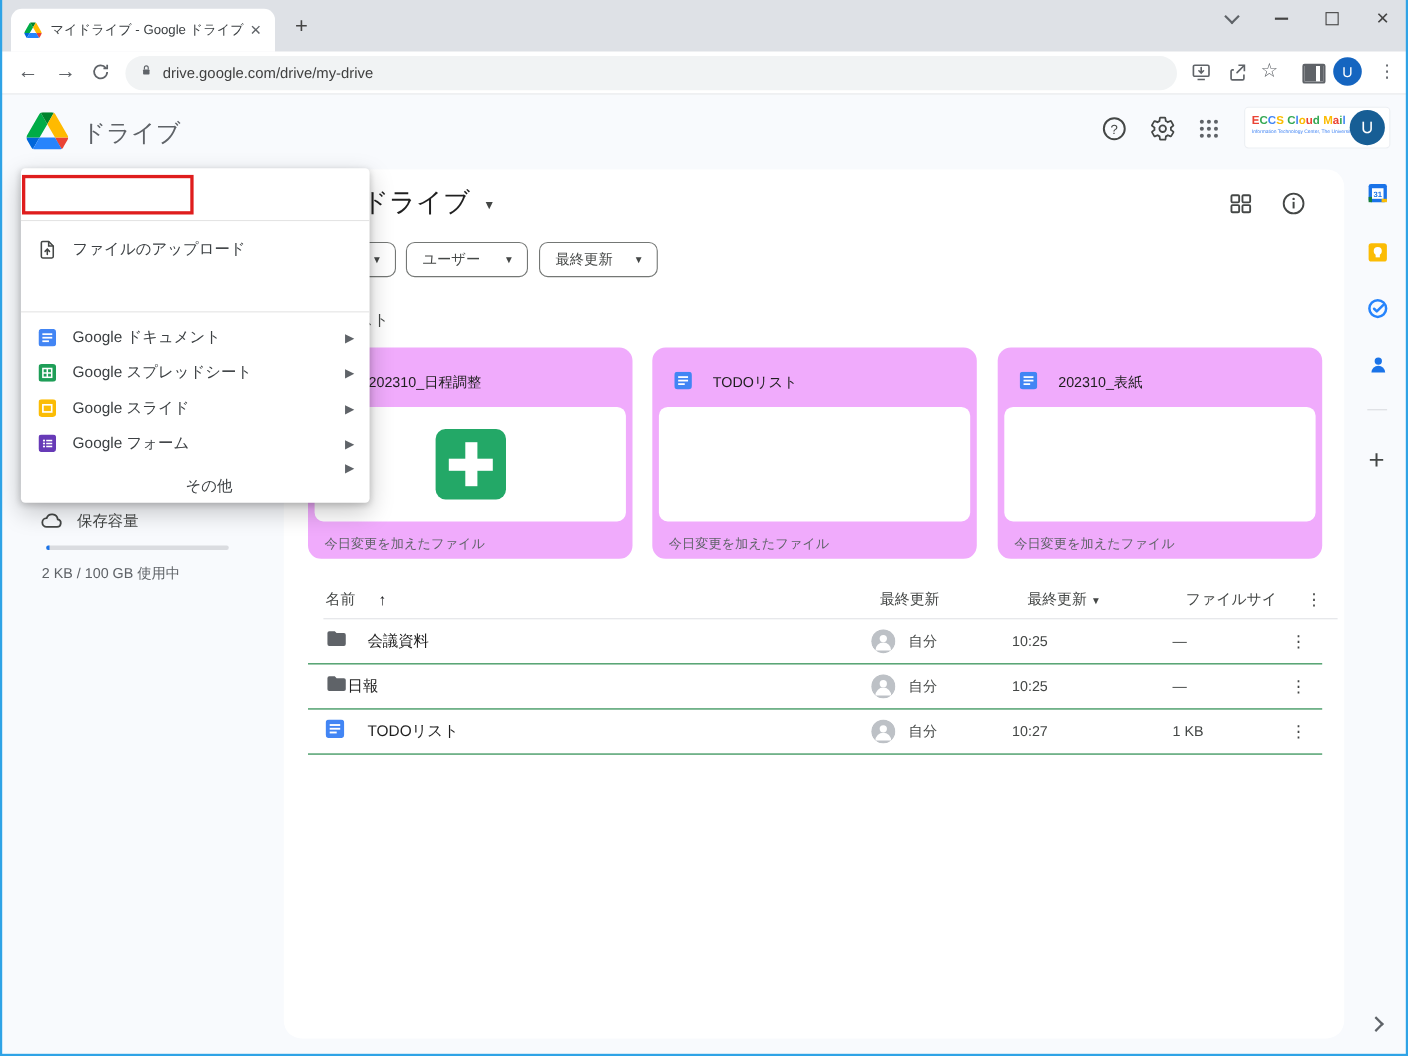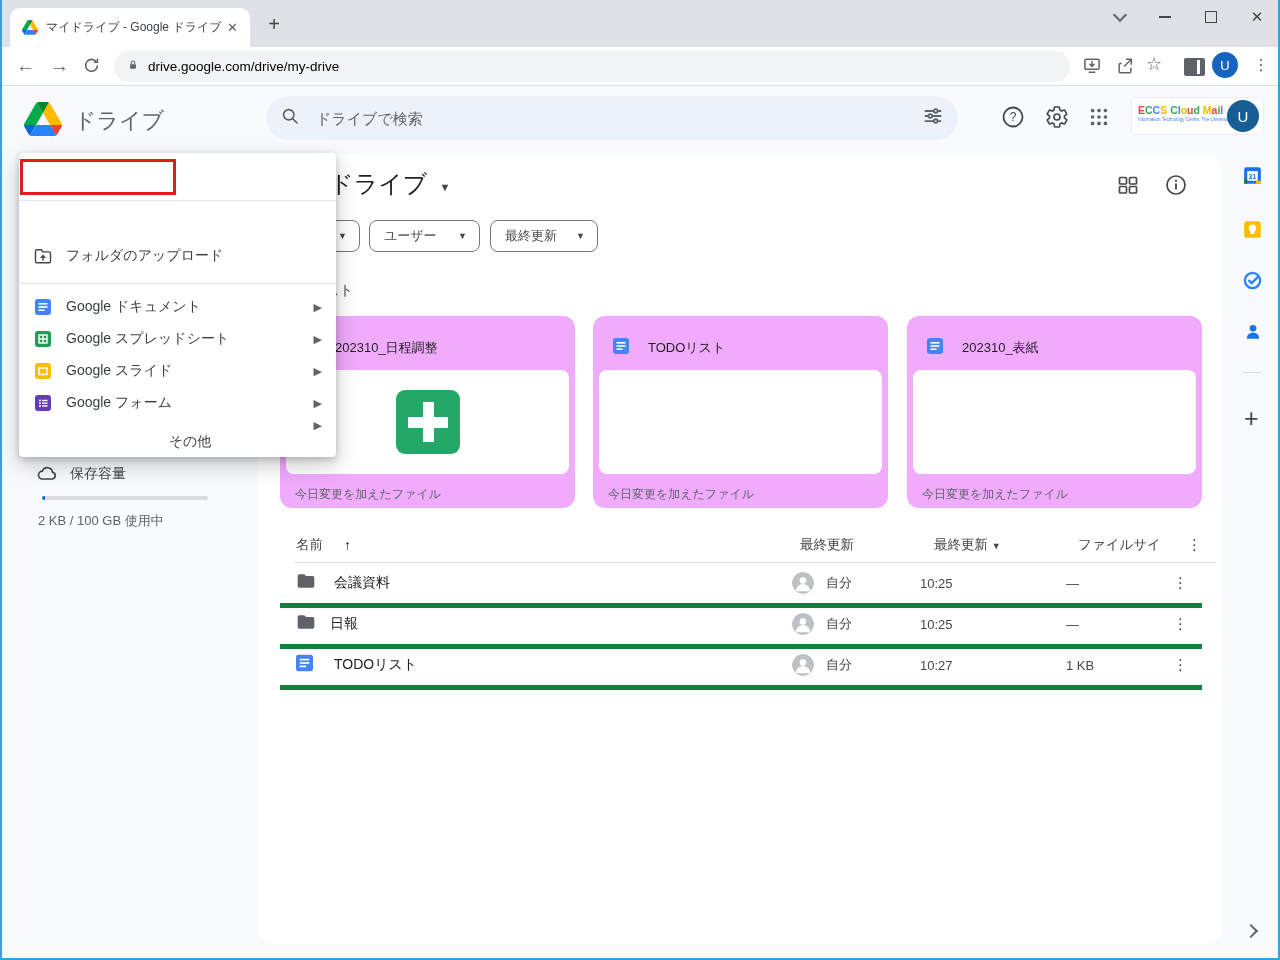--- a/index.html
+++ b/index.html
@@ -16,21 +16,21 @@
   .newtab{position:absolute;left:262px;top:12px;font-size:20px;color:#444;width:24px;height:24px;text-align:center;line-height:24px;}
   .winbtn{position:absolute;top:4px;height:26px;display:flex;align-items:center;justify-content:center;width:30px;color:#444;}
   .chev-down{width:8px;height:8px;border-right:2px solid #5f6368;border-bottom:2px solid #5f6368;transform:rotate(45deg);margin-top:-4px;}
   .chev-right{width:8px;height:8px;border-top:2px solid #5f6368;border-right:2px solid #5f6368;transform:rotate(45deg);}
   .maxbox{width:10px;height:10px;border:1.5px solid #444;}
   .minline{width:12px;border-top:2px solid #444;}
 
   .toolbar{position:absolute;left:0;top:47px;width:1280px;height:39px;background:#fff;border-bottom:1px solid #dfe1e5;box-sizing:border-box;}
   .navglyph{font-size:19px;color:#5f6368;line-height:1;}
   .urlbar{position:absolute;left:114px;top:4px;width:956px;height:31px;background:#f1f3f4;border-radius:16px;display:flex;align-items:center;padding-left:12px;box-sizing:border-box;}
-  .urltext{font-size:13.5px;color:#000000;margin-left:8px;}
+  .urltext{font-size:13.5px;color:#404040;margin-left:8px;}
 
   
   .app{position:absolute;left:0;top:86px;width:1280px;height:872px;background:#f8fafd;}
   .drive-name{font-size:22px;color:#5f6368;}
   .searchbar{position:absolute;left:266px;top:10px;width:692px;height:44px;border-radius:22px;background:#edf1f9;display:flex;align-items:center;padding:0 14px;box-sizing:border-box;}
   .searchbar input{flex:1;border:none;outline:none;background:transparent;font-size:15px;color:#202124;margin-left:14px;font-family:inherit;}
   .searchbar input::placeholder{color:#5f6368;opacity:1;}
   .hicon{position:absolute;width:24px;height:24px;}
   .eccs-card{position:absolute;left:1131px;top:11px;width:133px;height:38px;background:#fff;border-radius:4px;border:1px solid #eceff3;box-sizing:border-box;}
   .eccs-title{font-size:10.5px;font-weight:bold;letter-spacing:0;line-height:11px;white-space:nowrap;}
@@ -46,21 +46,21 @@
   .chip .caret{font-size:9px;color:#444746;margin-left:8px;}
   .section-label{position:absolute;left:24px;top:128px;font-size:14px;color:#444746;}
   .card{position:absolute;top:162px;width:295px;height:192px;background:#f0abfc;border-radius:12px;}
   .card-title{position:absolute;left:55px;top:23px;font-size:13px;color:#1f1f1f;white-space:nowrap;}
   .card-preview{position:absolute;left:6px;top:54px;width:283px;height:104px;background:#fff;border-radius:8px;overflow:hidden;}
   .card-footer{position:absolute;left:15px;top:170px;font-size:12px;color:#5f6368;}
   .sheets-big{position:absolute;left:110px;top:20px;width:64px;height:64px;background:#23a867;border-radius:9px;}
   .sheets-big i{position:absolute;background:#fff;display:block;}
 
   .thead{position:absolute;left:36px;top:374px;width:922px;height:34px;border-bottom:1px solid #e1e3e6;font-size:13.5px;color:#444746;}
-  .trow{position:absolute;left:22px;width:922px;height:41px;border-bottom:5px solid #15803d;}
+  .trow{position:absolute;left:22px;width:922px;height:41px;border-bottom:1px solid #15803d;}
   .cell{position:absolute;top:50%;transform:translateY(-50%);white-space:nowrap;}
   .fname{font-size:14px;color:#1f1f1f;}
   .fmeta{font-size:13px;color:#444746;}
   .dots{font-size:15px;color:#444746;letter-spacing:0;}
   .owner-avatar{width:22px;height:22px;border-radius:50%;overflow:hidden;}
 
   
   .side-divider{position:absolute;left:1243px;width:18px;height:1px;background:#dadce0;}
 
   
@@ -153,37 +153,20 @@
           <path fill="#0066da" d="m6.6 66.85 3.85 6.65c.8 1.4 1.95 2.5 3.3 3.3l13.75-23.8h-27.5c0 1.55.4 3.1 1.2 4.5z"></path>
           <path fill="#00ac47" d="m43.65 25-13.75-23.8c-1.35.8-2.5 1.9-3.3 3.3l-25.4 44a9.06 9.06 0 0 0-1.2 4.5h27.5z"></path>
           <path fill="#ea4335" d="m73.55 76.8c1.35-.8 2.5-1.9 3.3-3.3l1.6-2.75 7.65-13.25c.8-1.4 1.2-2.95 1.2-4.5h-27.5l5.85 11.5z"></path>
           <path fill="#00832d" d="m43.65 25 13.75-23.8c-1.35-.8-2.9-1.2-4.5-1.2h-18.5c-1.6 0-3.15.45-4.5 1.2z"></path>
           <path fill="#2684fc" d="m59.8 53h-32.3l-13.75 23.8c1.35.8 2.9 1.2 4.5 1.2h50.8c1.6 0 3.15-.45 4.5-1.2z"></path>
           <path fill="#ffba00" d="m73.4 26.5-12.7-22c-.8-1.4-1.95-2.5-3.3-3.3l-13.75 23.8 16.15 28h27.45c0-1.55-.4-3.1-1.2-4.5z"></path>
         </svg>
     </span>
     <span class="abs drive-name" style="left:74px;top:20px;">ドライブ</span>
 
-    <div class="searchbar">
-      <span>
-        <svg viewBox="0 0 24 24" width="20" height="20" fill="none" stroke="#5f6368" stroke-width="2">
-            <circle cx="10.5" cy="10.5" r="6.2"></circle>
-            <path d="m15.3 15.3 5 5" stroke-linecap="round"></path>
-          </svg>
-      </span>
-      <input type="text" placeholder="ドライブで検索" style="">
-      <span>
-        <svg viewBox="0 0 24 24" width="22" height="22" fill="none" stroke="#5f6368" stroke-width="2">
-            <path d="M3 6.5h10M17.5 6.5H21M3 12h4M11.5 12H21M3 17.5h10M17.5 17.5H21"></path>
-            <circle cx="15" cy="6.5" r="2"></circle>
-            <circle cx="9" cy="12" r="2"></circle>
-            <circle cx="15" cy="17.5" r="2"></circle>
-          </svg>
-      </span>
-    </div>
 
     <span class="hicon" style="left:1001px;top:19px;">
       <svg viewBox="0 0 24 24" width="24" height="24">
           <circle cx="12" cy="12" r="9.5" fill="none" stroke="#444746" stroke-width="1.8"></circle>
           <text x="12" y="16.4" text-anchor="middle" font-size="12" fill="#444746" font-family="inherit">?</text>
         </svg>
     </span>
     <span class="hicon" style="left:1045px;top:19px;">
       <svg viewBox="0 0 24 24" width="24" height="24" fill="none" stroke="#444746" stroke-width="1.6">
           <circle cx="12" cy="12" r="3"></circle>
@@ -334,21 +317,21 @@
         <span class="cell fmeta" style="left:786px;">—</span>
         <span class="cell dots" style="left:893px;">⋮</span>
       </div>
 
       <div class="trow" style="top:449px;">
         <span class="cell" style="left:16px;">
           <svg viewBox="0 0 24 24" width="20" height="20" fill="#5f6368">
               <path d="M10 4H4a2 2 0 0 0-2 2v12a2 2 0 0 0 2 2h16a2 2 0 0 0 2-2V8a2 2 0 0 0-2-2h-8l-2-2z"></path>
             </svg>
         </span>
-        <span class="cell fname" style="left:50px;">日報</span>
+        <span class="cell fname" style="left:36px;">日報</span>
         <span class="cell owner-avatar" style="left:512px;">
           <svg viewBox="0 0 24 24" width="22" height="22">
               <circle cx="12" cy="12" r="12" fill="#bdc1c6"></circle>
               <circle cx="12" cy="9.3" r="3.6" fill="#fff"></circle>
               <path d="M4.2 21a7.8 7.8 0 0 1 15.6 0z" fill="#fff"></path>
             </svg>
         </span>
         <span class="cell fmeta" style="left:546px;">自分</span>
         <span class="cell fmeta" style="left:640px;">10:25</span>
         <span class="cell fmeta" style="left:786px;">—</span>
@@ -411,30 +394,31 @@
     <span class="abs" style="left:1244px;top:318px;font-size:25px;color:#444746;font-weight:300;">+</span>
     <span class="abs chev-right" style="left:1246px;top:840px;"></span>
   </div>
 
   <div class="menu">
     <div class="hlbox"></div>
 
 
     <div class="mdiv" style="top:47px;"></div>
 
-
-    <div class="mi" style="top:87px;">
+    <div class="mi" style="top:58px;">
       <span class="ic">
         <svg viewBox="0 0 24 24" width="20" height="20" fill="none" stroke="#444746" stroke-width="1.7">
-            <path d="M3 6.2v12.3A1.5 1.5 0 0 0 4.5 20h15a1.5 1.5 0 0 0 1.5-1.5v-10A1.5 1.5 0 0 0 19.5 7H12L10 4.5H4.5A1.5 1.5 0 0 0 3 6z"></path>
-            <path d="M12 17v-5.4M9.7 13.7 12 11.4l2.3 2.3" stroke-linecap="round"></path>
-          </svg>
-      </span>
-      <span class="lbl">フォルダのアップロード</span>
-    </div>
+            <path d="M13.5 3H7a1.5 1.5 0 0 0-1.5 1.5v15A1.5 1.5 0 0 0 7 21h10a1.5 1.5 0 0 0 1.5-1.5V8z"></path>
+            <path d="M13.5 3v5h5"></path>
+            <path d="M12 17.2v-5.4M9.6 13.8 12 11.4l2.4 2.4" stroke-linecap="round"></path>
+          </svg>
+      </span>
+      <span class="lbl">ファイルのアップロード</span>
+    </div>
+
 
     <div class="mdiv" style="top:130px;"></div>
 
     <div class="mi" style="top:138px;">
       <span class="ic">
         <svg viewBox="0 0 16 16" width="16" height="16">
             <rect width="16" height="16" rx="3" fill="#4285f4"></rect>
             <rect x="3.5" y="4" width="9" height="1.6" fill="#fff"></rect>
             <rect x="3.5" y="7.2" width="9" height="1.6" fill="#fff"></rect>
             <rect x="3.5" y="10.4" width="6" height="1.6" fill="#fff"></rect>

